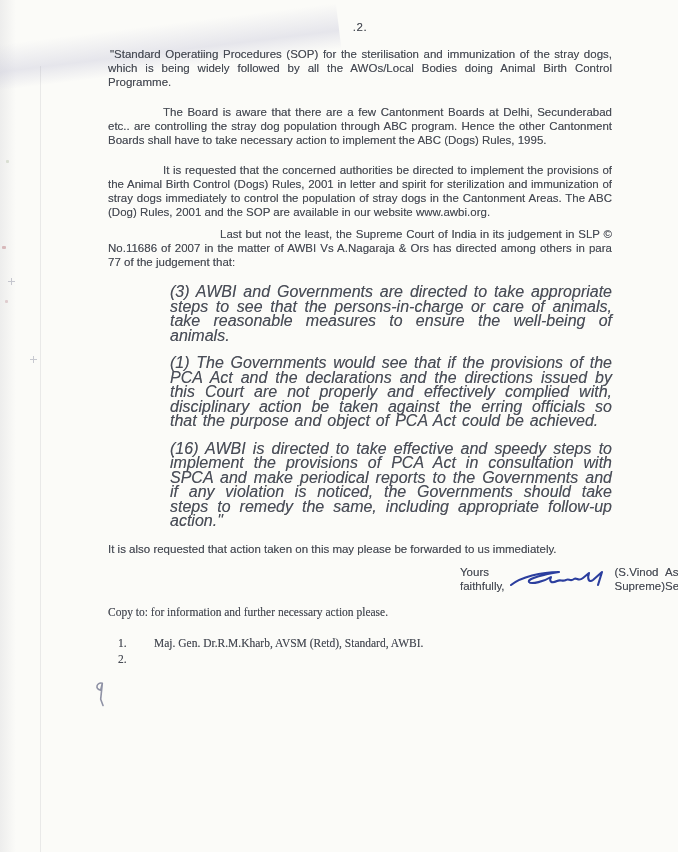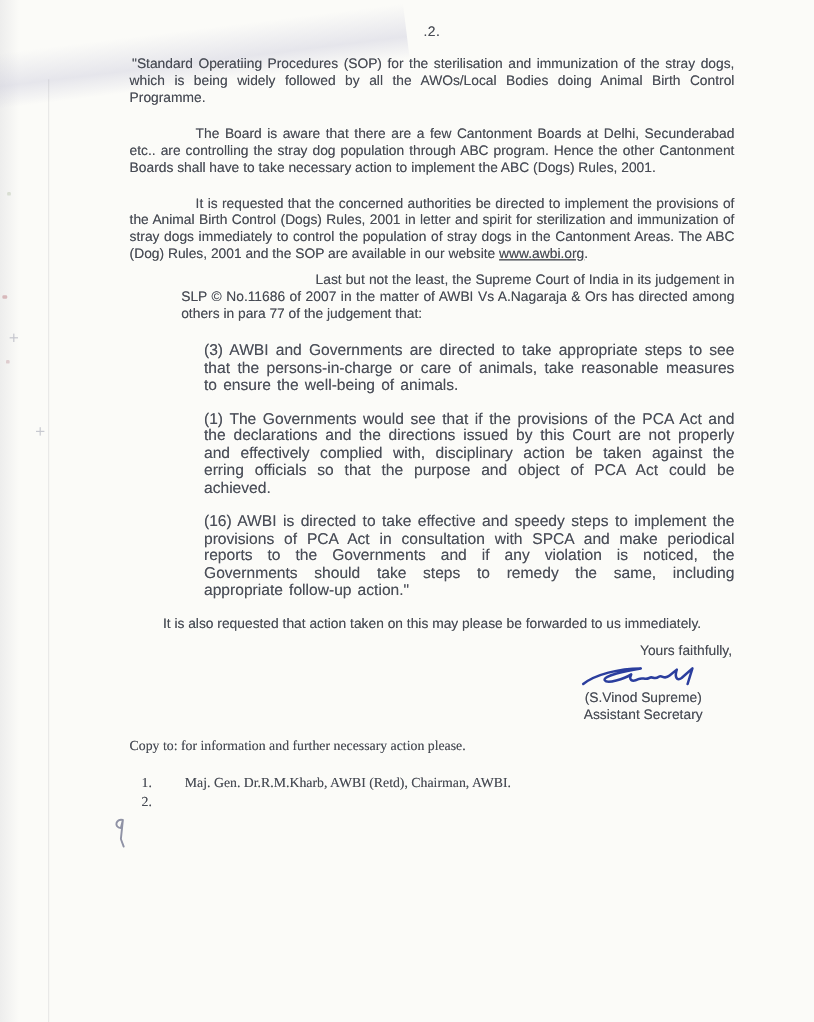--- a/index.html
+++ b/index.html
@@ -48,35 +48,36 @@
   .page-num{
     text-align:center;
     margin:0 0 13px 0;
     letter-spacing:0.5px;
   }
   p.body-para{
     margin:0 0 16px 0;
     text-align:justify;
   }
   p.body-para.indent{text-indent:55px;}
-  p.body-para.deep-indent{text-indent:112px;margin-left:43px;}
+  p.body-para.deep-indent{text-indent:112px;}
   p.p1{text-indent:2px;}
   p.p4{margin-bottom:8px;}
-  .weblink{text-decoration:underline;}
+  .weblink{}
   p.quote{
     margin:0 0 13px 0;
     margin-left:62px;
     text-align:justify;
-    font-size:13px;line-height:14.5px;
+    font-style:italic;
+    font-size:16px;line-height:14.5px;
     word-spacing:1.5px;
     color:#4a4e58;
   }
-  p.closing{margin:0 0 9px 0;text-align:center;}
+  p.closing{margin:0 0 9px 0;text-align:left;}
   .sig-block{
-    display:flex;flex-direction:column;align-items:center;
+    display:flex;flex-direction:row;align-items:flex-start;
     margin-left:auto;margin-right:0;width:152px;
     position:relative;
   }
   .sig-block .valediction{align-self:flex-end;padding-right:2px;}
   .sig-ink{height:24px;margin:1px 0 0 0;}
   .copy-section{margin-top:12px;font-family:Liberation Serif, serif;}
   .copy-heading{margin:0 0 17px 0;}
   .copy-row{display:flex;margin:0 0 1px 0;line-height:15px;}
   .copy-row .num{width:46px;flex:0 0 46px;padding-left:10px;box-sizing:border-box;}
   .pen-mark{
@@ -111,21 +112,21 @@
     </svg>
   </div>
 
   <div class="content">
 
     <div class="page-num">.2.</div>
 
     <p class="body-para p1">"Standard Operatiing Procedures (SOP) for the sterilisation and immunization of the stray dogs, which is being widely followed by all the AWOs/Local Bodies doing Animal Birth Control Programme.</p>
 
 
-    <p class="body-para indent">The Board is aware that there are a few Cantonment Boards at Delhi, Secunderabad etc.. are controlling the stray dog population through ABC program. Hence the other Cantonment Boards shall have to take necessary action to implement the ABC (Dogs) Rules, 2001.</p>
+    <p class="body-para indent">The Board is aware that there are a few Cantonment Boards at Delhi, Secunderabad etc.. are controlling the stray dog population through ABC program. Hence the other Cantonment Boards shall have to take necessary action to implement the ABC (Dogs) Rules, 1995.</p>
 
     <p class="body-para indent p4"><span>It is requested that the concerned authorities be directed to implement the provisions of the Animal Birth Control (Dogs) Rules, 2001 in letter and spirit for sterilization and immunization of stray dogs immediately to control the population of stray dogs in the Cantonment Areas. The ABC (Dog) Rules, 2001 and the SOP are available in our website </span><span class="weblink">www.awbi.org</span><span>.</span></p>
 
     <p class="body-para deep-indent">Last but not the least, the Supreme Court of India in its judgement in SLP © No.11686 of 2007 in the matter of AWBI Vs A.Nagaraja &amp; Ors has directed among others in para 77 of the judgement that:</p>
 
     <p class="quote">(3) AWBI and Governments are directed to take appropriate steps to see that the persons-in-charge or care of animals, take reasonable measures to ensure the well-being of animals.</p>
 
 
     <p class="quote">(1) The Governments would see that if the provisions of the PCA Act and the declarations and the directions issued by this Court are not properly and effectively complied with, disciplinary action be taken against the erring officials so that the purpose and object of PCA Act could be achieved.</p>
 
@@ -141,21 +142,21 @@
         </svg>
       </div>
       <div>(S.Vinod Supreme)</div>
       <div>Assistant Secretary</div>
     </div>
 
     <div class="copy-section">
       <p class="copy-heading">Copy to: for information and further necessary action please.</p>
       <div class="copy-row">
         <span class="num">1.</span>
-        <span class="txt">Maj. Gen. Dr.R.M.Kharb, AWBI (Retd), Chairman, AWBI.</span>
+        <span class="txt">Maj. Gen. Dr.R.M.Kharb, AVSM (Retd), Standard, AWBI.</span>
       </div>
       <div class="copy-row">
         <span class="num">2.</span>
       </div>
     </div>
 
   </div>
 </div>
 
 </body></html>

